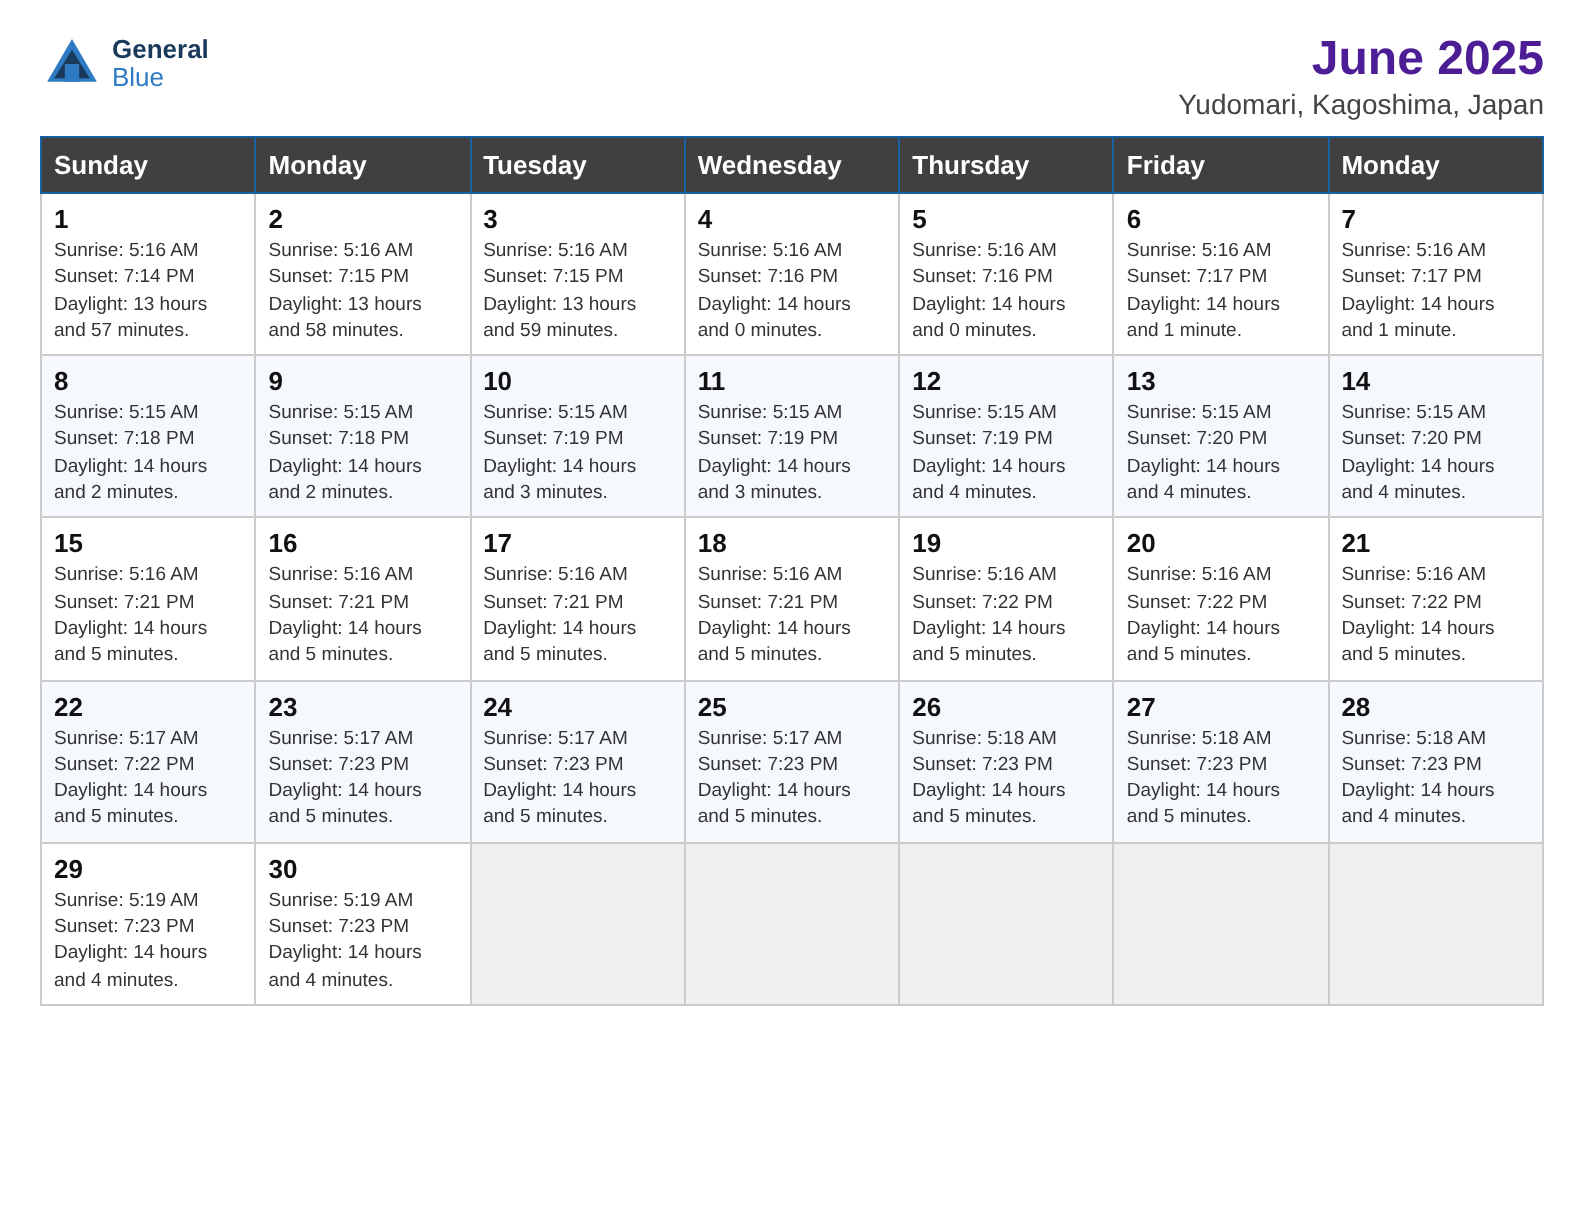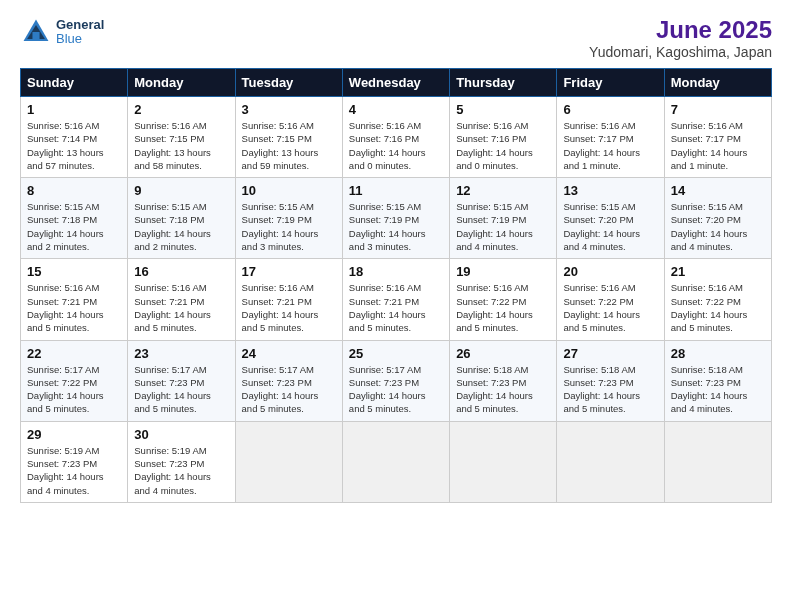--- a/index.html
+++ b/index.html
@@ -41,21 +41,21 @@
     .subtitle {
       font-size: 14px;
       color: #444;
     }
     .calendar {
       width: 100%;
       border-collapse: collapse;
       border: 1px solid #ccc;
     }
     .calendar th {
-      background: #0f172a;
+      background: #404040;
       color: #fff;
       font-size: 13px;
       font-weight: bold;
       padding: 6px 6px;
       text-align: left;
       border: 1px solid #1a5fa0;
     }
     .calendar td {
       vertical-align: top;
       padding: 5px 6px;

